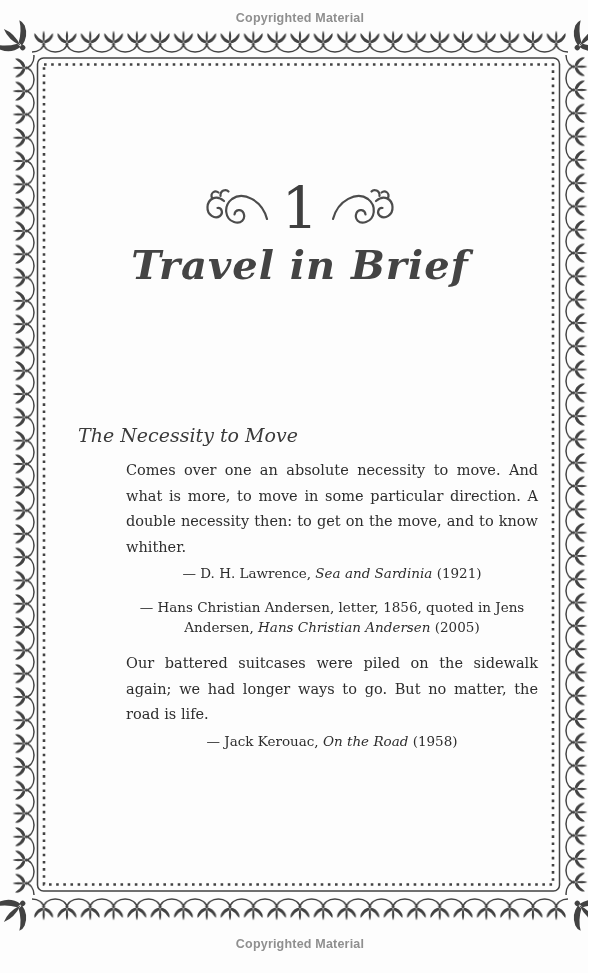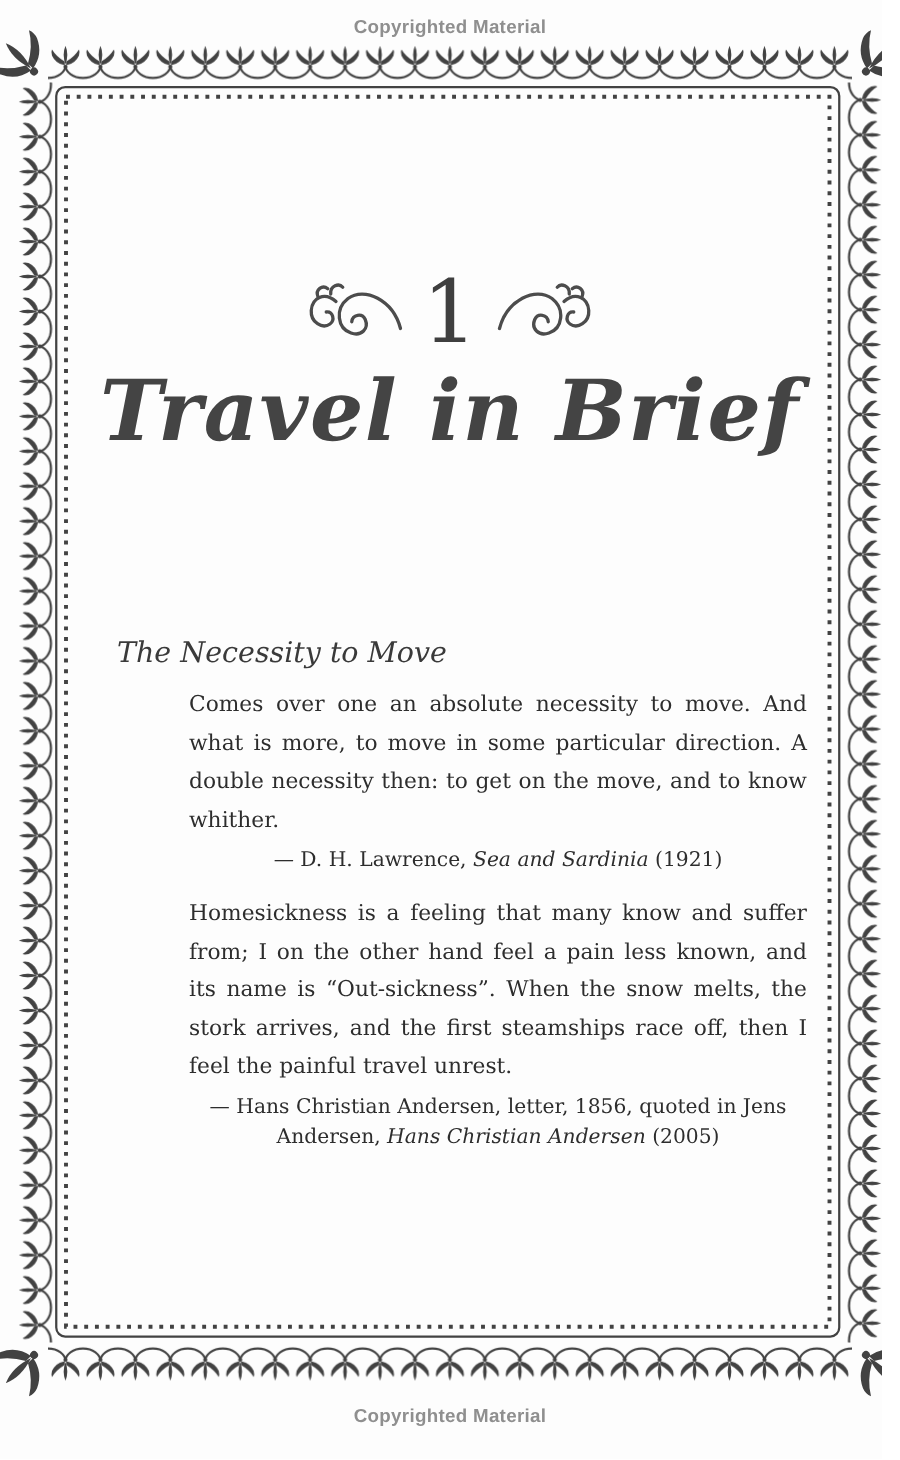--- a/index.html
+++ b/index.html
@@ -41,21 +41,21 @@
   .chapter-number{
     font-size:58px;line-height:60px;
     color:#3f3f3f;
   }
   .orn{display:block;}
   .orn path{fill:none;stroke:#4c4c4c;stroke-width:2.2;stroke-linecap:round;}
   .chapter-title{
     position:absolute;left:0;top:241px;width:600px;
     text-align:center;
     font-style:italic;
-    font-size:56px;
+    font-size:40px;
     letter-spacing:1px;
     color:#444444;
   }
   .text-col{
     position:absolute;left:78px;top:422px;width:452px;
   }
   .section-heading{
     font-style:italic;
     font-weight:normal;
     font-size:19px;
@@ -150,26 +150,29 @@
 
     <div class="section">
       <h2 class="section-heading">The Necessity to Move</h2>
 
       <div class="quote">
         <p class="quote-text">Comes over one an absolute necessity to move. And what is more, to move in some particular direction. A double necessity then: to get on the move, and to know whither.</p>
         <p class="quote-attr"><span>— D. H. Lawrence, </span><span class="it">Sea and Sardinia</span><span> (1921)</span></p>
       </div>
 
       <div class="quote">
-        <p class="quote-text">Homesickness is a feeling that many know and suffer from; I on the other hand feel a pain less known, and its name is “Out-sickness”. When the snow melts, the stork arrives, and the first steamships race off, then I feel the painful travel unrest.</p>
         <p class="quote-attr"><span>— Hans Christian Andersen, letter, 1856, quoted in Jens Andersen, </span><span class="it">Hans Christian Andersen</span><span> (2005)</span></p>
       </div>
     </div>
 
     <div class="section">
 
+      <div class="quote">
+        <p class="quote-text">Our battered suitcases were piled on the sidewalk again; we had longer ways to go. But no matter, the road is life.</p>
+        <p class="quote-attr"><span>— Jack Kerouac, </span><span class="it">On the Road</span><span> (1958)</span></p>
+      </div>
     </div>
 
   </div>
 
   <div class="copyright bottom">Copyrighted Material</div>
 
 </div>
 
 </body></html>

